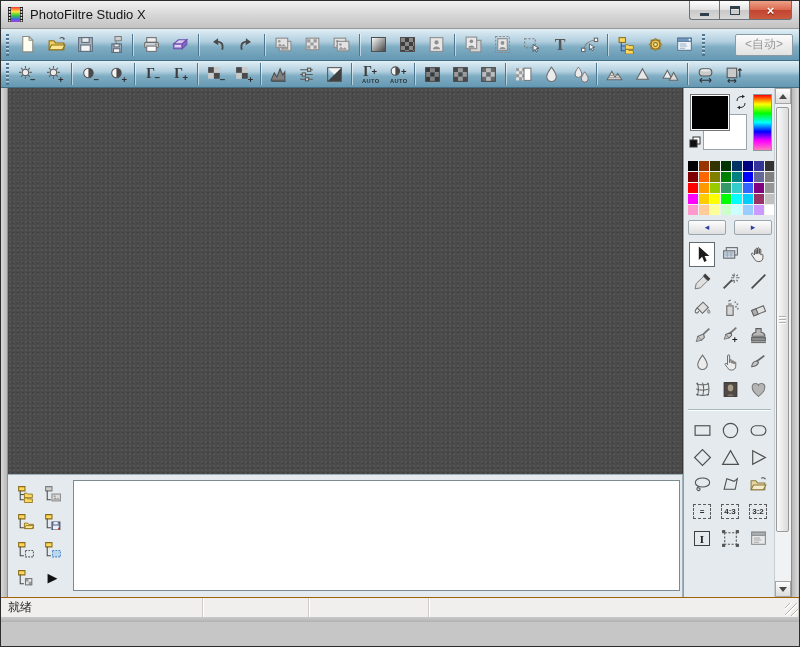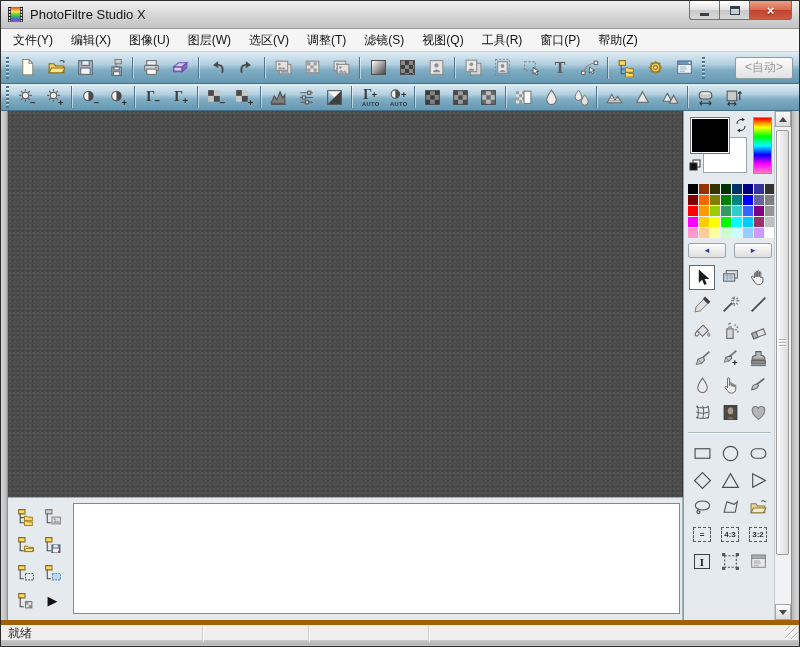--- a/index.html
+++ b/index.html
@@ -87,21 +87,21 @@
     border:1px solid #a5a5a5;display:flex;align-items:center;justify-content:center;}
   .scroll-btn.up{top:0;}
   .scroll-btn.down{bottom:0;}
   .tri-up{width:0;height:0;border:4px solid transparent;border-bottom:5px solid #4a4a4a;margin-top:-4px;}
   .tri-down{width:0;height:0;border:4px solid transparent;border-top:5px solid #4a4a4a;margin-bottom:-4px;}
   .scroll-thumb{position:absolute;left:1px;top:19px;width:13px;height:425px;border:1px solid #9a9a9a;border-radius:2px;
     background:linear-gradient(90deg,#fafafa,#dadada);}
   .scroll-thumb::after{content:"";position:absolute;left:2px;right:2px;top:50%;margin-top:-4px;height:8px;
     background:repeating-linear-gradient(#b0b0b0 0 1px,#fff 1px 2px,transparent 2px 3px);}
   
-  .statusbar{height:20px;background:#f0efed;border-top:5px solid #a16207;display:grid;
+  .statusbar{height:20px;background:#f0efed;border-top:1px solid #a16207;display:grid;
     grid-template-columns:202px 106px 120px 1fr;position:relative;font-size:12px;color:#1f1f1f;}
   .status-cell{height:100%;border-right:1px solid #cfcbc6;box-shadow:1px 0 0 #fff;display:flex;align-items:center;padding:0 7px;}
   .status-cell:last-child{border-right:none;box-shadow:none;}
   .resize-grip{position:absolute;right:1px;bottom:1px;width:13px;height:13px;
     background:repeating-linear-gradient(135deg,transparent 0 3px,#b5b1ac 3px 4px,#fdfdfd 4px 5px);}
   .bottom-frame{height:5px;background:linear-gradient(#c9c9c9,#b2b2b2);}
 </style>
 </head>
 <body>
 
@@ -142,33 +142,20 @@
         </div>
       <div class="wbtn maxb">
           <span class="g-max"></span>
         </div>
       <div class="wbtn closeb">
           <span class="g-close">×</span>
         </div>
     </div>
   </div>
 
-  <div class="menubar" id="menubar">
-      <span class="menu-item">文件(Y)</span>
-      <span class="menu-item">编辑(X)</span>
-      <span class="menu-item">图像(U)</span>
-      <span class="menu-item">图层(W)</span>
-      <span class="menu-item">选区(V)</span>
-      <span class="menu-item">调整(T)</span>
-      <span class="menu-item">滤镜(S)</span>
-      <span class="menu-item">视图(Q)</span>
-      <span class="menu-item">工具(R)</span>
-      <span class="menu-item">窗口(P)</span>
-      <span class="menu-item">帮助(Z)</span>
-    </div>
 
   <div class="toolbar tb1">
     <div class="tb-items" id="tb1items">
         <div class="tb-grip"></div>
         <div class="tb-btn">
           <span class="icn">
             <svg width="19" height="19" viewBox="0 0 18 18">
               <path d="M4.5 1.5h6l3.5 3.5v11h-9.5z" fill="#fffef0" stroke="#8a8a80"></path>
               <path d="M10.5 1.5v3.5H14" fill="none" stroke="#8a8a80"></path>
             </svg>

